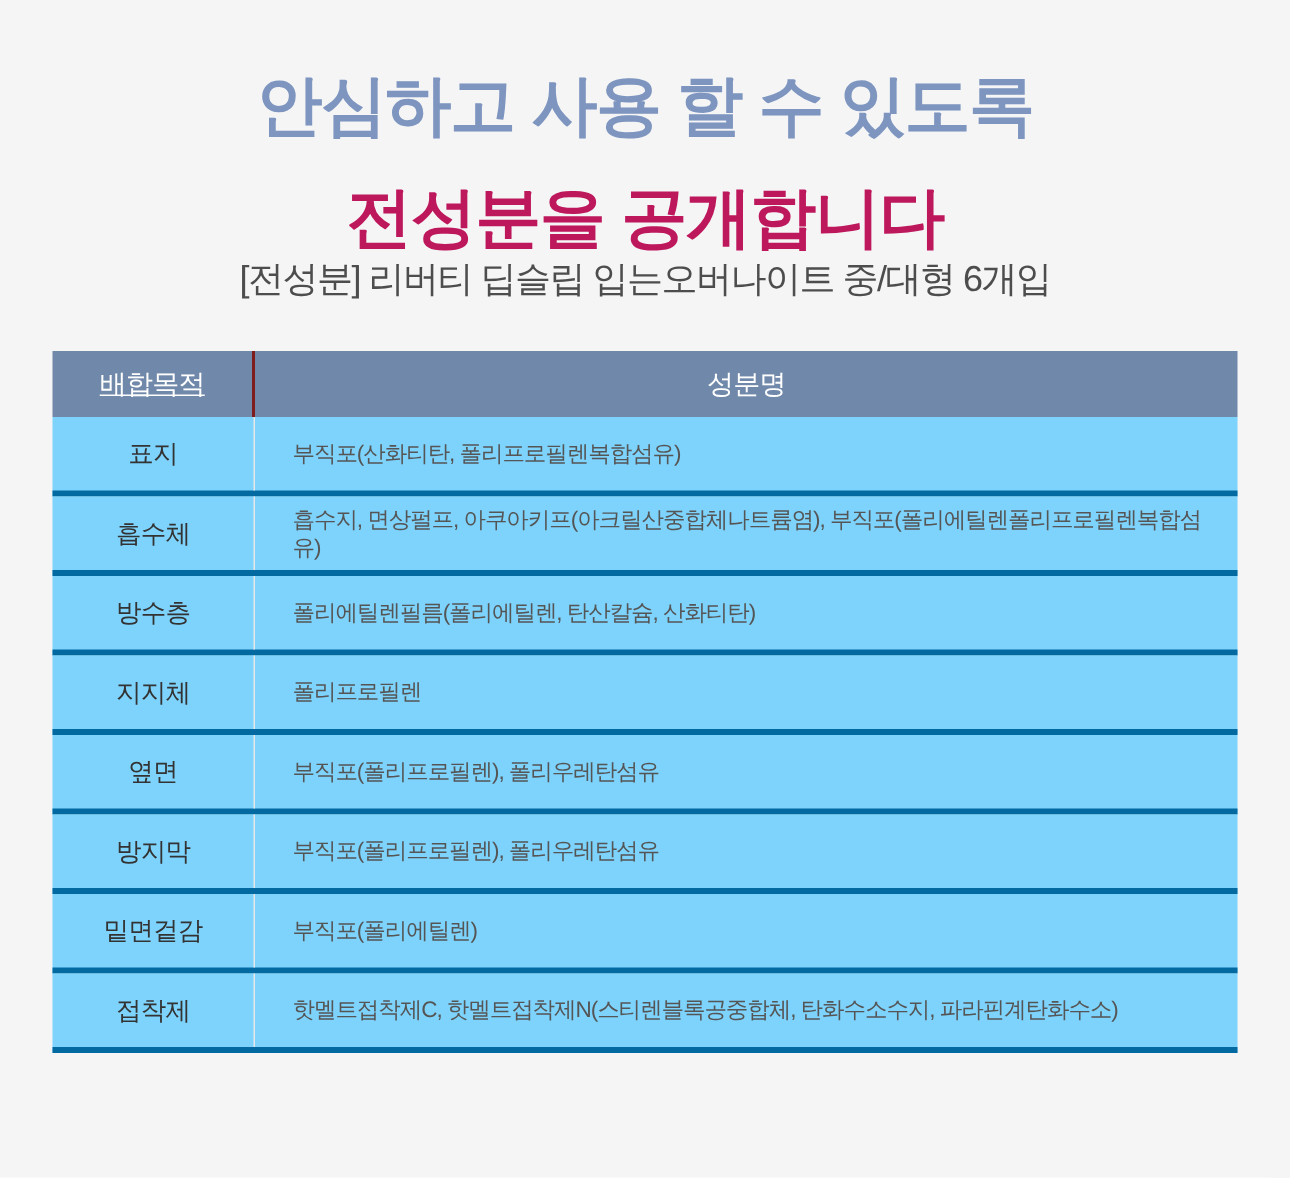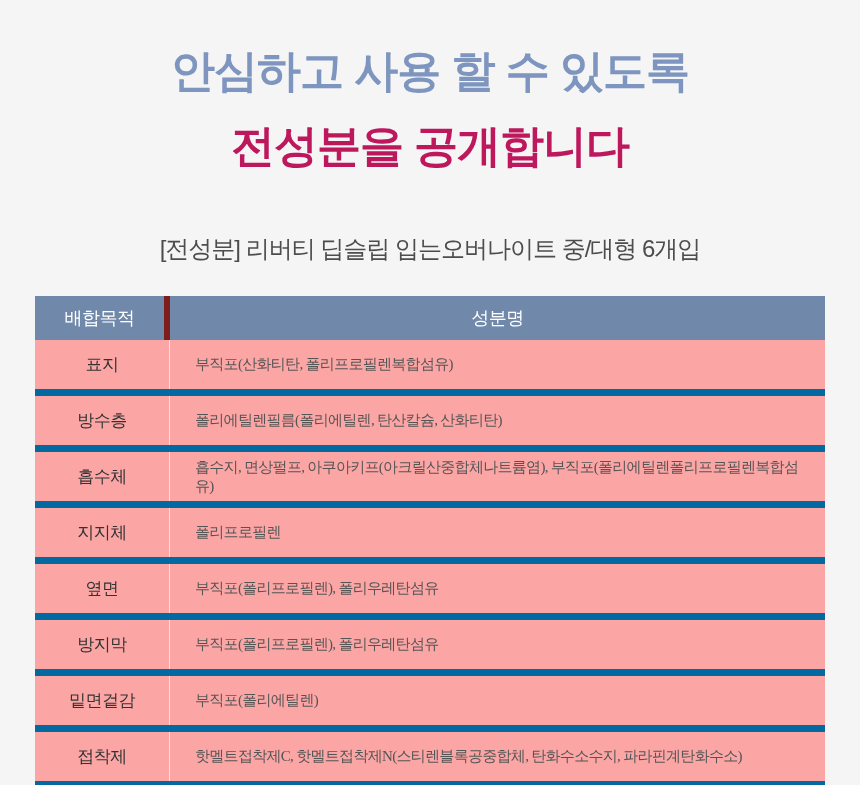--- a/index.html
+++ b/index.html
@@ -27,21 +27,20 @@
   }
   .title-main {
     margin-top: 28px;
     font-size: 44px;
     line-height: 53px;
     font-weight: 800;
     color: #be185d;
     letter-spacing: -1px;
   }
   .product-line {
-    margin-top: 62px;
     text-align: center;
     font-size: 24px;
     line-height: 30px;
     color: #4d4d4d;
     letter-spacing: -1px;
   }
   .ingredients-table {
     width: 790px;
     margin: 32px auto 0 auto;
   }
@@ -54,29 +53,29 @@
   .t-header .h-cell {
     display: flex;
     align-items: center;
     justify-content: center;
     color: #ffffff;
     font-size: 18px;
     font-weight: 500;
     letter-spacing: -0.5px;
   }
   .t-header .h-cell:first-child {
-    border-right: 6px solid #7f1d1d;
+    border-right: 2px solid #7f1d1d;
+    text-decoration: underline;
   }
   .t-row {
     display: grid;
     grid-template-columns: 135px 1fr;
     height: 49px;
-    background: #fca5a5;
-    border-bottom: 7px solid #0369a1;
-    font-family: Liberation Serif, serif;
+    background: #7dd3fc;
+    border-bottom: 4px solid #0369a1;
   }
   .cell-purpose {
     display: flex;
     align-items: center;
     justify-content: center;
     font-size: 17px;
     font-weight: 500;
     color: #333333;
     letter-spacing: -0.5px;
     border-right: 1px solid #e7e7e8;
@@ -109,27 +108,27 @@
       <div class="h-cell">배합목적</div>
       <div class="h-cell">성분명</div>
     </div>
 
     <div class="t-row">
       <div class="cell-purpose">표지</div>
       <div class="cell-ingredients">부직포(산화티탄, 폴리프로필렌복합섬유)</div>
     </div>
 
     <div class="t-row">
-      <div class="cell-purpose">방수층</div>
-      <div class="cell-ingredients">폴리에틸렌필름(폴리에틸렌, 탄산칼슘, 산화티탄)</div>
+      <div class="cell-purpose">흡수체</div>
+      <div class="cell-ingredients">흡수지, 면상펄프, 아쿠아키프(아크릴산중합체나트륨염), 부직포(폴리에틸렌폴리프로필렌복합섬유)</div>
     </div>
 
     <div class="t-row">
-      <div class="cell-purpose">흡수체</div>
-      <div class="cell-ingredients">흡수지, 면상펄프, 아쿠아키프(아크릴산중합체나트륨염), 부직포(폴리에틸렌폴리프로필렌복합섬유)</div>
+      <div class="cell-purpose">방수층</div>
+      <div class="cell-ingredients">폴리에틸렌필름(폴리에틸렌, 탄산칼슘, 산화티탄)</div>
     </div>
 
     <div class="t-row">
       <div class="cell-purpose">지지체</div>
       <div class="cell-ingredients">폴리프로필렌</div>
     </div>
 
     <div class="t-row">
       <div class="cell-purpose">옆면</div>
       <div class="cell-ingredients">부직포(폴리프로필렌), 폴리우레탄섬유</div>

